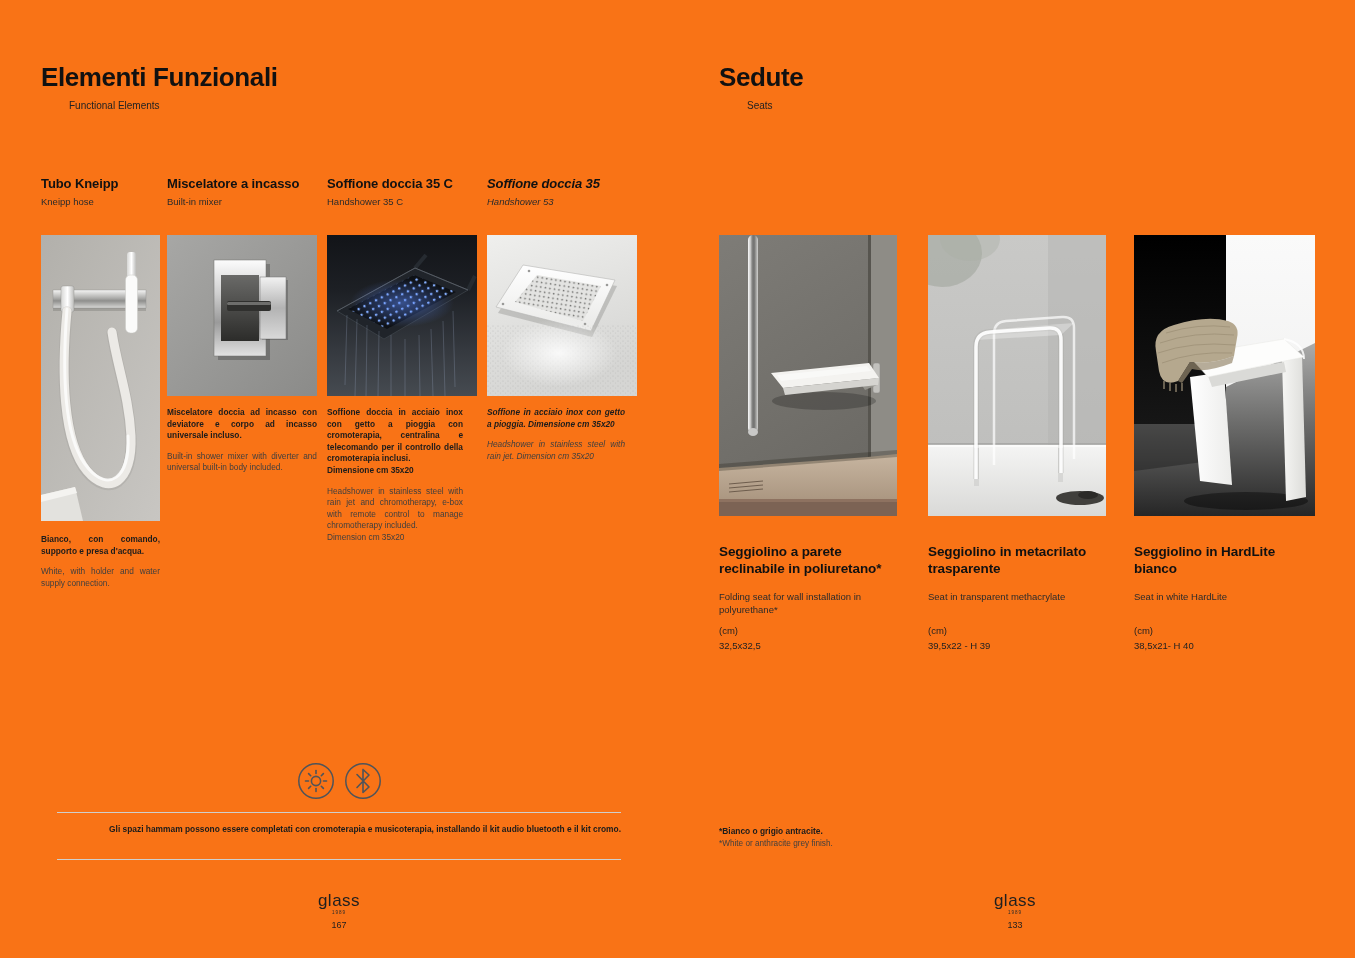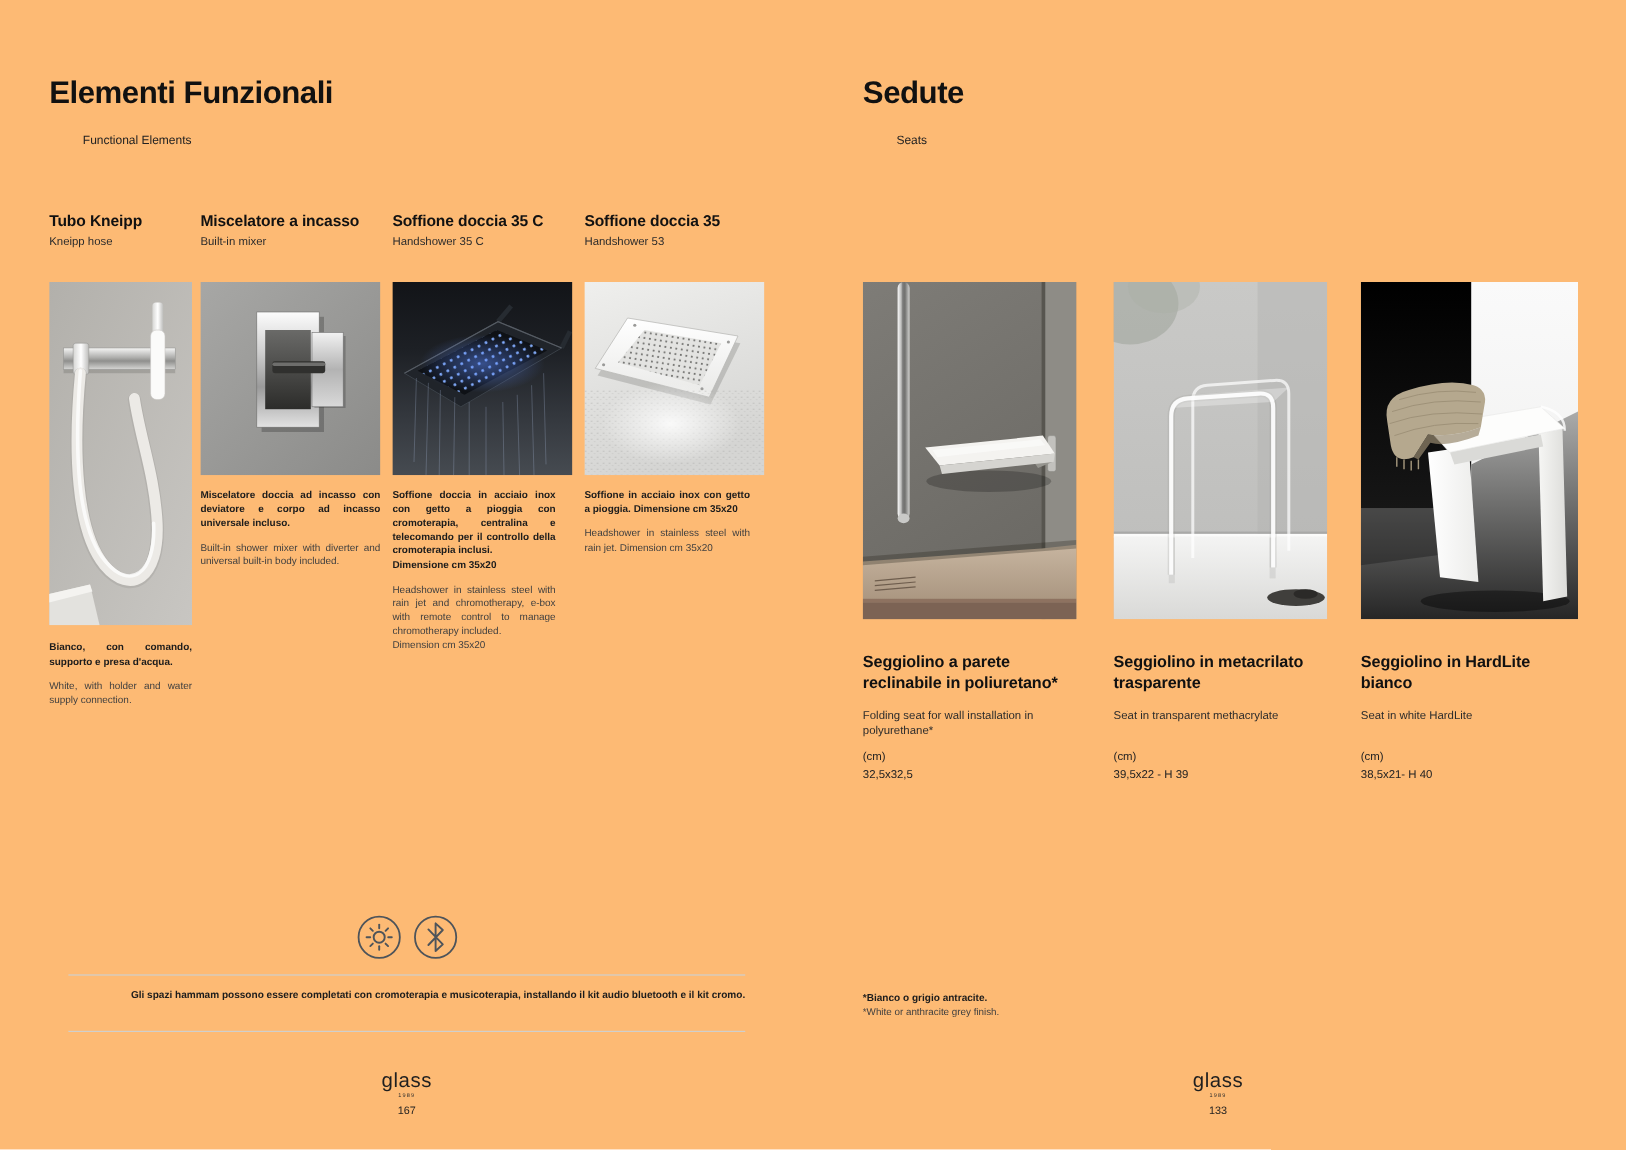--- a/index.html
+++ b/index.html
@@ -1,25 +1,25 @@
 <!DOCTYPE html>
 <html><head>
 <meta charset="utf-8">
 <style>
   * { margin:0; padding:0; box-sizing:border-box; }
   html,body { background:#ffffff; }
   .sheet {
     position:relative; width:1355px; height:958px; margin:0 auto;
-    background:#fdba74; overflow:hidden;
+    background:#f97316; overflow:hidden;
     font-family:"Liberation Sans", sans-serif; color:#1a1a1a;
   }
   .abs { position:absolute; }
 
   .page-header h1 { font-size:26px; font-weight:bold; letter-spacing:-0.4px; color:#111; line-height:30px; }
-  .page-header .hsub { font-size:10px; color:#222; margin-top:20px;padding-left:28px; }
+  .page-header .hsub { font-size:10px; color:#222; margin-top:8px;padding-left:28px; }
 
   .pcol { position:absolute; top:176px; }
   .pcol h3 { font-size:13px; font-weight:bold; line-height:16px; color:#111; letter-spacing:-0.1px; }
   .pcol .psub { font-size:9.5px; line-height:12px; margin-top:4px; color:#2b2b2b; }
   .pcol .pimg { margin-top:27px; display:block; }
 
   .desc { font-size:8.3px; line-height:1.4; text-align:justify; white-space:pre-line; }
   .desc.it { font-weight:bold; color:#1c1c1c; margin-bottom:9px; }
   .desc.en { color:#3f3f3f; }
   .pcol.c1 .descwrap { margin-top:13px; }
@@ -177,21 +177,21 @@
       </g>
     </svg>
     <div class="descwrap">
       <div class="desc it">Soffione doccia in acciaio inox con getto a pioggia con cromoterapia, centralina e telecomando per il controllo della cromoterapia inclusi.
 Dimensione cm 35x20</div>
       <div class="desc en">Headshower in stainless steel with rain jet and chromotherapy, e-box with remote control to manage chromotherapy included.
 Dimension cm 35x20</div>
     </div>
   </div>
 
-  <div class="pcol" style="left:487px; width:138px;">
+  <div class="pcol" style="left:487px; width:138px;font-style:italic;">
     <h3>Soffione doccia 35</h3>
     <div class="psub">Handshower 53</div>
     <svg class="pimg" width="150" height="161" viewBox="0 0 150 161">
       <defs>
         <linearGradient id="db" x1="0" y1="0" x2=".3" y2="1">
             <stop offset="0" stop-color="#efefed"></stop>
             <stop offset="1" stop-color="#d5d5d3"></stop>
           </linearGradient>
         <linearGradient id="dp" x1="0" y1="0" x2="0" y2="1">
             <stop offset="0" stop-color="#ffffff"></stop>

